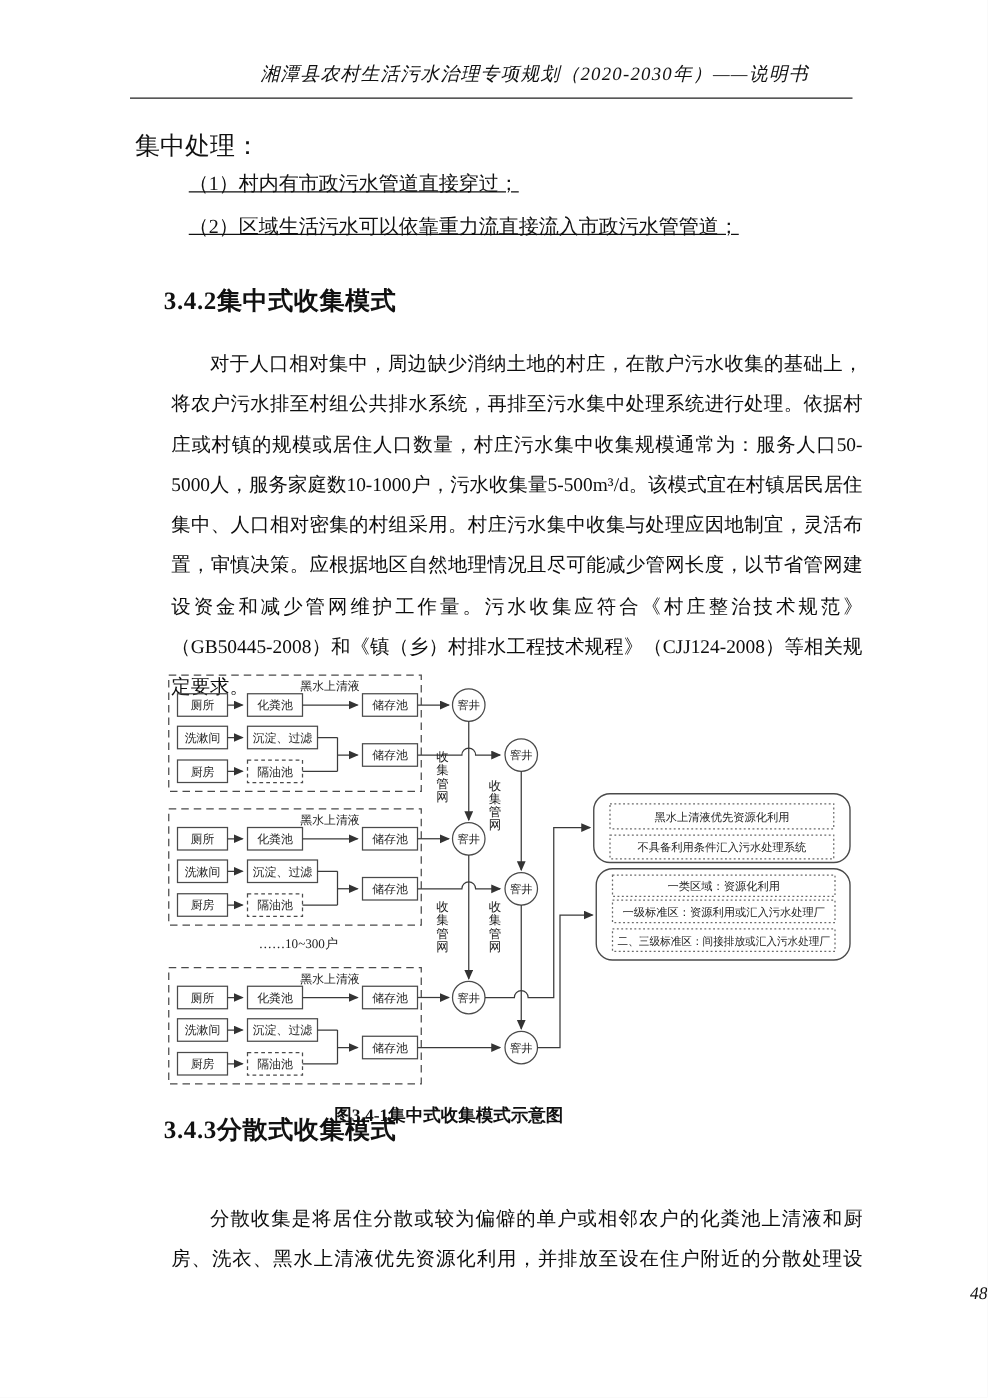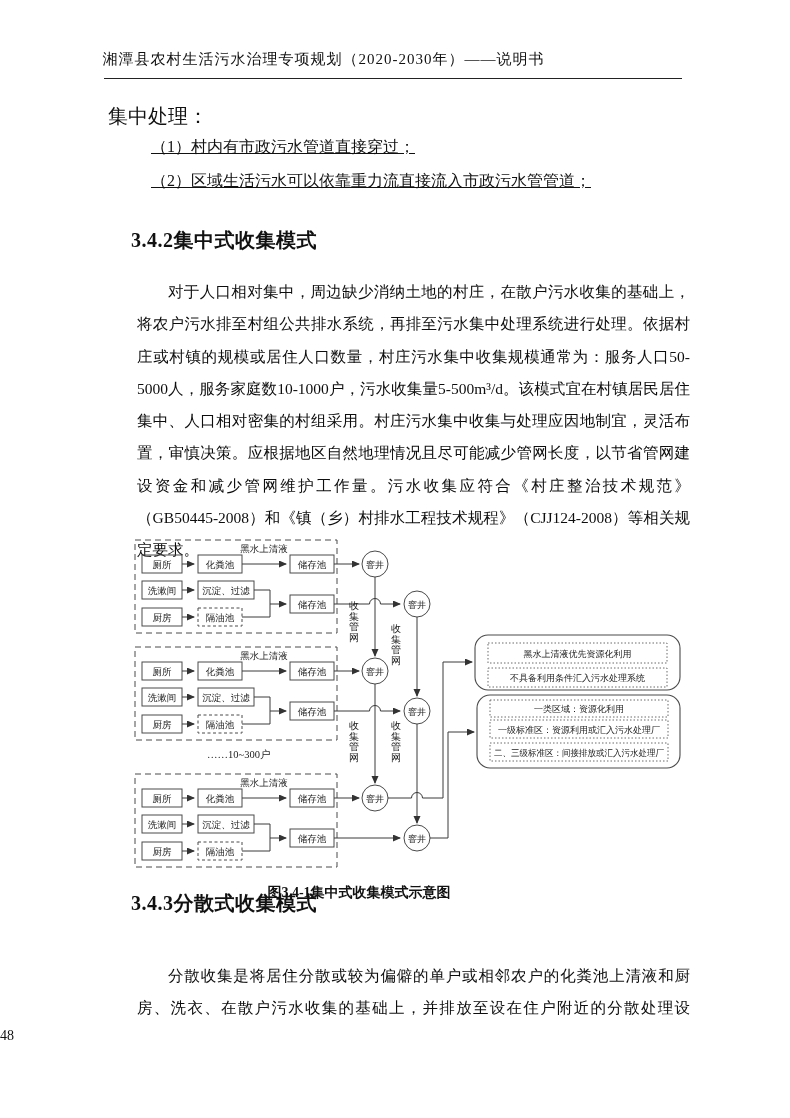--- a/index.html
+++ b/index.html
@@ -1,36 +1,36 @@
 <!DOCTYPE html>
 <html><head>
 <meta charset="utf-8">
 <style>
   html,body{margin:0;padding:0;background:#ffffff;}
   .page{
     position:relative;width:790px;height:1118px;background:#ffffff;
     font-family:"Liberation Serif","DejaVu Serif",serif;color:#111;
     outline:1px solid #ececec;overflow:hidden;
   }
-  .header-title{position:absolute;top:50px;left:0;width:647px;text-align:center;
-    font-size:15px;letter-spacing:1px;}
+  .header-title{position:absolute;top:50px;left:0;width:647px;text-align:right;
+    font-size:15px;letter-spacing:1px;font-style:italic;}
   .header-rule{position:absolute;top:78px;left:104px;width:578px;border-top:1.6px solid #222;}
   .lead{position:absolute;top:103px;left:108px;font-size:20px;}
   .intro-item{position:absolute;left:151px;font-size:16px;text-decoration:underline;}
   .it0{top:137px}.it1{top:171px}.it2{top:204px}
   .sec-heading{position:absolute;left:131px;font-size:20px;font-weight:bold;letter-spacing:.5px;}
   .h342{top:227px}.h343{top:890px}
   .body-para{position:absolute;left:119px;width:553px;font-size:15.5px;line-height:32.3px;
     text-align:justify;text-indent:2em;color:#0d0d0d;margin-left:18px;}
   .p1{top:276px}
   .p2{top:960px;text-align-last:justify;}
   .figure-wrap{position:absolute;top:537px;left:130px;width:560px;height:345px;}
   .fig-caption{position:absolute;top:884px;left:0;width:718px;text-align:center;
     font-size:14px;font-weight:bold;}
-  .page-number{position:absolute;top:1028px;left:0;width:790px;text-align:left;font-size:14px;}
+  .page-number{position:absolute;top:1028px;left:0;width:790px;text-align:right;font-size:14px;font-style:italic;}
   svg text{font-family:"Liberation Serif","DejaVu Serif",serif;fill:#222;}
   .nodebox{fill:none;stroke:#4a4a4a;stroke-width:1;}
   .dashbox{fill:none;stroke:#4a4a4a;stroke-width:1;stroke-dasharray:6 4;}
   .dotbox{fill:none;stroke:#6a6a6a;stroke-width:1;stroke-dasharray:1.5 2;}
   .roundbox{fill:none;stroke:#4a4a4a;stroke-width:1.1;}
   .flowline{fill:none;stroke:#3a3a3a;stroke-width:1;}
   .ntext{font-size:9.5px;text-anchor:middle;}
   .stext{font-size:9.5px;text-anchor:middle;}
   .rtext{font-size:9px;text-anchor:middle;}
   .vtext{font-size:10px;text-anchor:middle;}
@@ -191,16 +191,16 @@
         <text class="rtext" x="449" y="196">一级标准区：资源利用或汇入污水处理厂</text>
         <rect class="dotbox" x="360" y="206" width="178" height="18"></rect>
         <text class="rtext" x="449" y="219" textLength="170" lengthAdjust="spacingAndGlyphs">二、三级标准区：间接排放或汇入污水处理厂</text>
       </g>
     </svg>
   </div>
 
   <div class="fig-caption">图3.4-1集中式收集模式示意图</div>
 
   <div class="sec-heading h343">3.4.3分散式收集模式</div>
-  <div class="body-para p2">分散收集是将居住分散或较为偏僻的单户或相邻农户的化粪池上清液和厨房、洗衣、在散户污水收集的基础上，并排放至设在住户附近的分散处理设</div>
+  <div class="body-para p2">分散收集是将居住分散或较为偏僻的单户或相邻农户的化粪池上清液和厨房、洗衣、黑水上清液优先资源化利用，并排放至设在住户附近的分散处理设</div>
 
   <div class="page-number">48</div>
 </div>
 
 </body></html>

